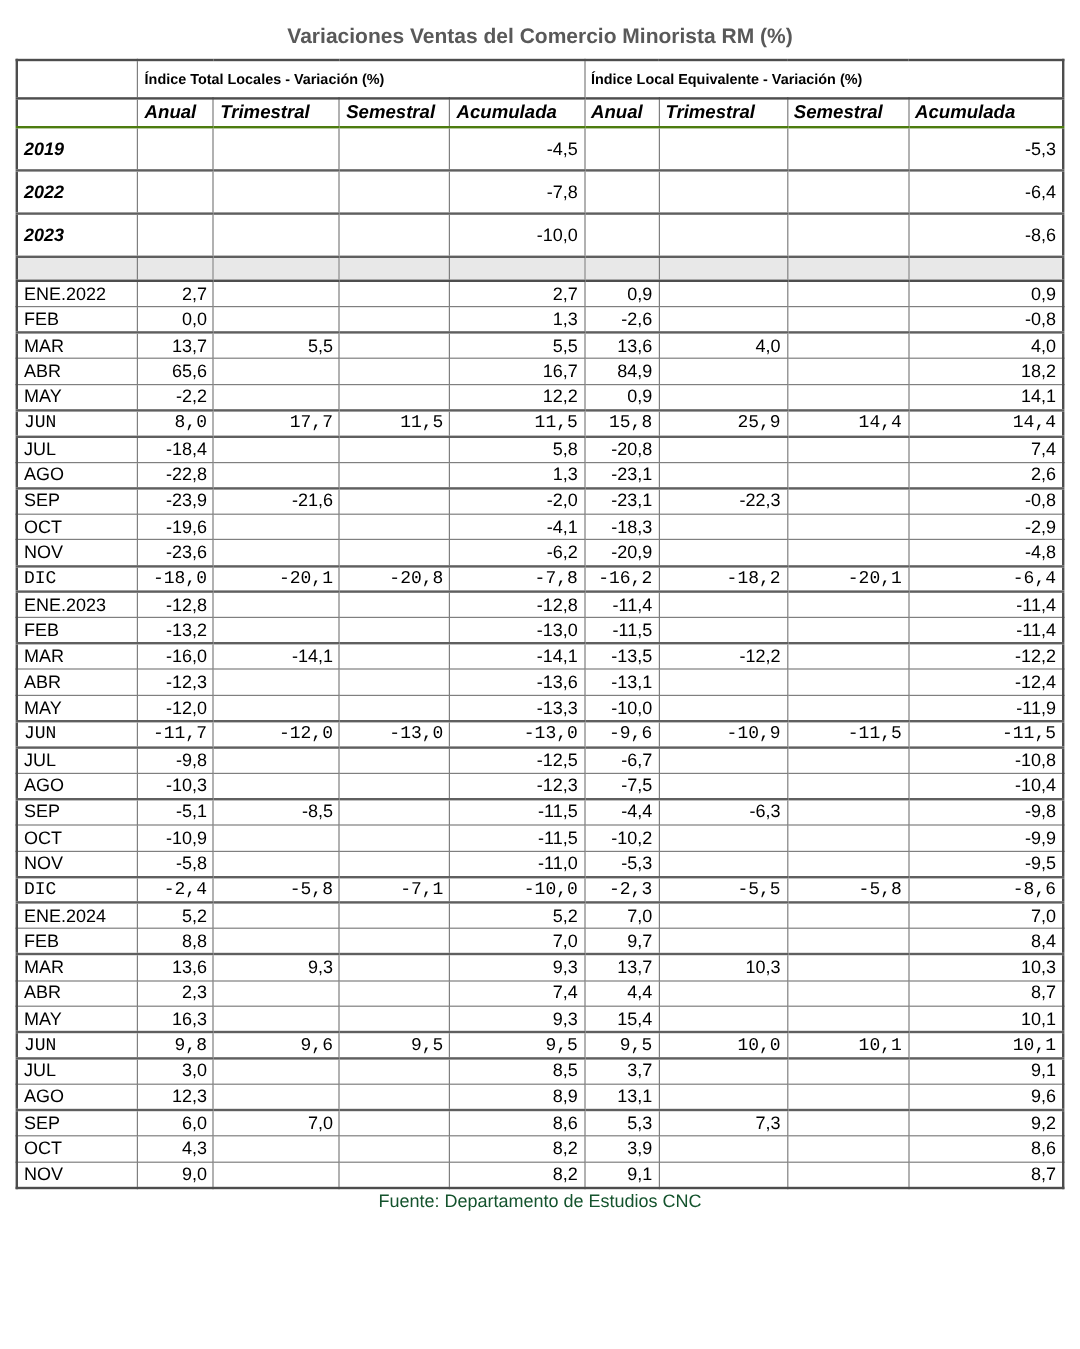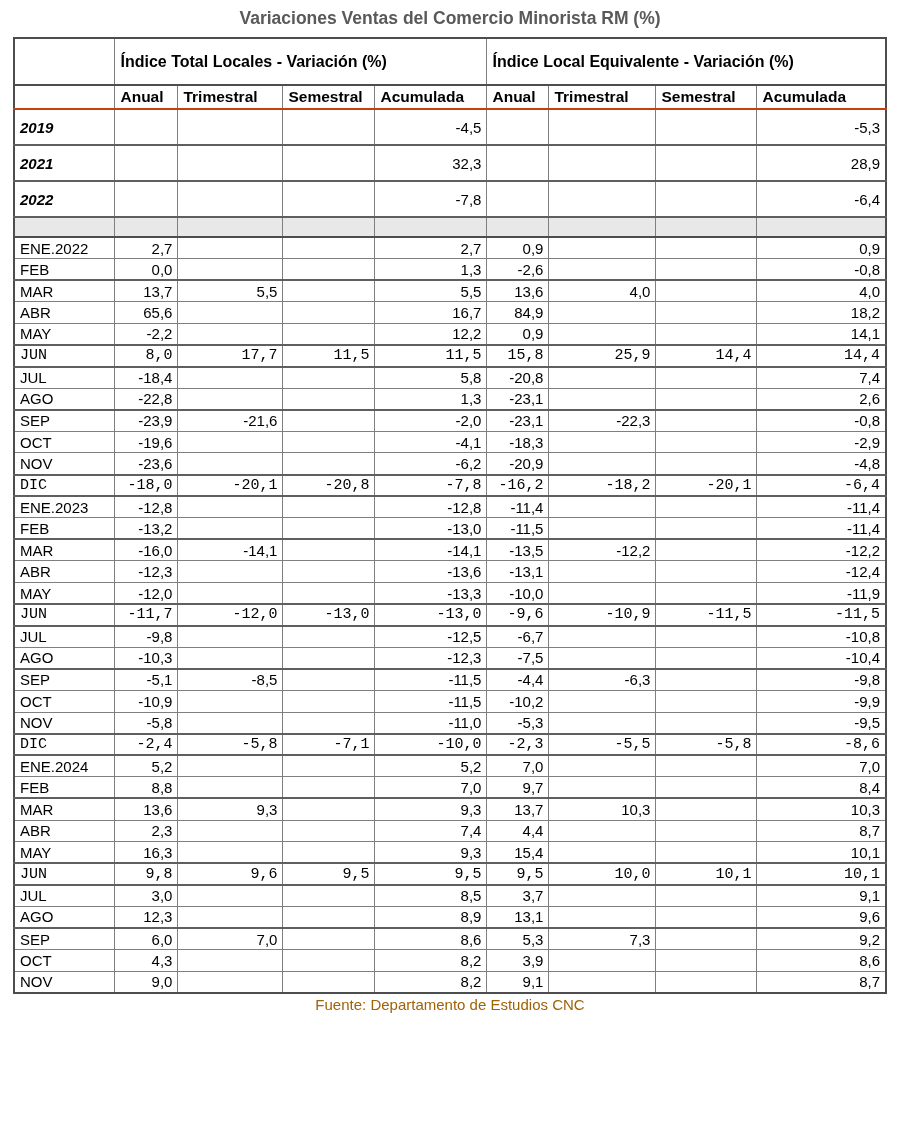--- a/index.html
+++ b/index.html
@@ -6,21 +6,21 @@
   body{
     width:900px;
     font-family:"Liberation Sans", sans-serif;
     color:#000000;
   }
   .title{
     text-align:center;
     font-weight:bold;
     font-size:17.5px;
     color:#595959;
-    padding-top:8px;
+    padding-top:20px;
     padding-bottom:8px;
   }
   table{
     border-collapse:collapse;
     table-layout:fixed;
     width:872px;
     margin:0 auto;
     border:2px solid #4d4d4d;
   }
   td,th{
@@ -30,28 +30,29 @@
     overflow:hidden;
     white-space:nowrap;
     box-sizing:border-box;
   }
   thead th{
     text-align:left;
     font-weight:bold;
     background:#ffffff;
   }
   tr.group th{
-    font-size:16px;
-    height:47px;
+    font-size:12px;
+    height:32px;
     border-bottom:2px solid #4d4d4d;
   }
   tr.cols th{
     font-size:15.5px;
     height:24px;
-    border-bottom:2px solid #c2410c;
+    border-bottom:2px solid #4d7c0f;
+    font-style:italic;
   }
   td{text-align:right;}
   td.lbl{text-align:left;}
   tr.year td{
     height:36px;
     border-bottom:2px solid #5f5f5f;
   }
   tr.year td.lbl{
     font-weight:bold;
     font-style:italic;
@@ -61,21 +62,21 @@
     background:#e8e8e8;
     border-top:2px solid #4d4d4d;
     border-bottom:2px solid #4d4d4d;
   }
   tr.month td{height:21.6px;}
   tr.qtop td{border-top:2px solid #5f5f5f;}
   tr.sbot td{border-bottom:2px solid #5f5f5f;font-family:Liberation Mono, monospace;}
   .footer{
     text-align:center;
     font-size:15px;
-    color:#a16207;
+    color:#14532d;
     padding-top:2px;
   }
 </style>
 </head>
 <body>
 
 <div class="title">Variaciones Ventas del Comercio Minorista RM (%)</div>
 
 <table>
   <colgroup>
@@ -113,40 +114,40 @@
         <td></td>
         <td></td>
         <td></td>
         <td>-4,5</td>
         <td></td>
         <td></td>
         <td></td>
         <td>-5,3</td>
       </tr>
       <tr class="year">
-        <td class="lbl">2021</td>
-        <td></td>
-        <td></td>
-        <td></td>
-        <td>32,3</td>
-        <td></td>
-        <td></td>
-        <td></td>
-        <td>28,9</td>
+        <td class="lbl">2022</td>
+        <td></td>
+        <td></td>
+        <td></td>
+        <td>-7,8</td>
+        <td></td>
+        <td></td>
+        <td></td>
+        <td>-6,4</td>
       </tr>
       <tr class="year">
-        <td class="lbl">2022</td>
-        <td></td>
-        <td></td>
-        <td></td>
-        <td>-7,8</td>
-        <td></td>
-        <td></td>
-        <td></td>
-        <td>-6,4</td>
+        <td class="lbl">2023</td>
+        <td></td>
+        <td></td>
+        <td></td>
+        <td>-10,0</td>
+        <td></td>
+        <td></td>
+        <td></td>
+        <td>-8,6</td>
       </tr>
       <tr class="sep">
         <td class="lbl"></td>
         <td></td>
         <td></td>
         <td></td>
         <td></td>
         <td></td>
         <td></td>
         <td></td>

